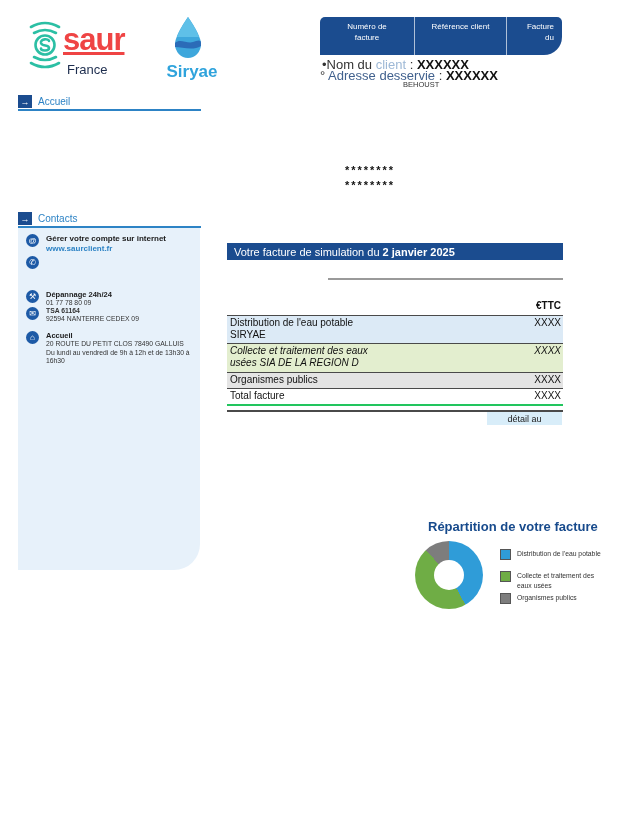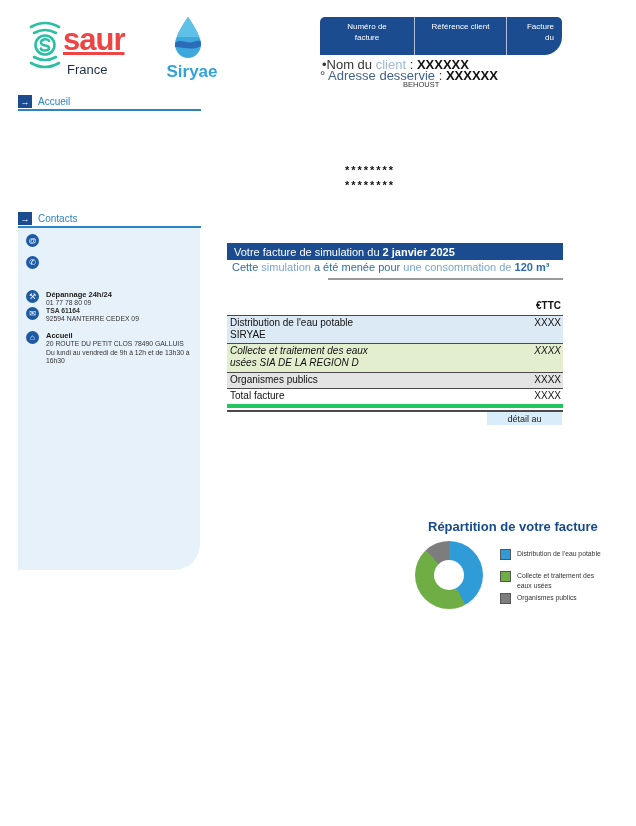--- a/index.html
+++ b/index.html
@@ -56,21 +56,21 @@
   .itable{left:227px;top:300px;width:336px;}
   .ihead{text-align:right;font-size:10px;font-weight:bold;color:#111;height:15px;padding-right:2px;}
   .irow{display:flex;justify-content:space-between;border-top:1.6px solid #4a4a4a;
         padding:1px 2px 2px 3px;box-sizing:border-box;}
   .irow:first-of-type{border-top:2px solid #4a4a4a;}
   .ilab{font-size:10px;color:#111;line-height:1.2;}
   .ival{font-size:10px;color:#111;text-align:left;}
   .r0{background:#dceaf6;min-height:26px;}
   .r1{background:#e3eecf;min-height:29px;font-style:italic;}
   .r2{background:#e4e4e4;min-height:14px;}
-  .r3{background:#ffffff;min-height:13px;border-bottom:4px solid #22c55e;}
+  .r3{background:#ffffff;min-height:13px;border-bottom:2px solid #22c55e;}
   .free-line{left:227px;top:410px;width:336px;height:1.6px;background:#4a4a4a;}
   .detail-box{left:487px;top:412px;width:75px;height:13px;background:#d8edf9;color:#222;
               font-size:9px;display:flex;align-items:center;justify-content:center;}
 
   
   .chart-title{left:428px;top:519px;font-size:13px;font-weight:bold;color:#174a8c;}
   .donut{left:415px;top:541px;width:68px;height:68px;border-radius:50%;}
   .donut-hole{left:434px;top:560px;width:30px;height:30px;border-radius:50%;background:#fff;}
   .legend-item{position:absolute;display:flex;}
   .swatch{width:9px;height:9px;border:1px solid #555;flex:0 0 9px;margin-right:6px;}
@@ -137,20 +137,24 @@
   </div>
   <div class="abs sec-label" style="left:38px;top:213px;">Contacts</div>
   <div class="abs sec-line" style="left:18px;top:226px;width:183px;"></div>
 
   <div class="abs panel">
 
     <div class="c-item" style="top:6px;">
       <div class="c-icon">
           <span>@</span>
         </div>
+      <div class="c-text">
+        <div class="c-strong">Gérer votre compte sur internet</div>
+        <div class="c-link">www.saurclient.fr</div>
+      </div>
     </div>
 
     <div class="c-item" style="top:28px;">
       <div class="c-icon">
           <span>✆</span>
         </div>
     </div>
 
     <div class="c-item" style="top:62px;">
       <div class="c-icon">
@@ -180,23 +184,20 @@
         <div class="c-strong-sm">Accueil</div>
         <div class="c-sub">20 ROUTE DU PETIT CLOS 78490 GALLUIS</div>
         <div class="c-sub">Du lundi au vendredi de 9h à 12h et de 13h30 à 16h30</div>
       </div>
     </div>
   </div>
 
   <div class="abs banner">
     <span>Votre facture de simulation du </span>&nbsp;<b>2 janvier 2025</b>
   </div>
-  <div class="abs sentence">
-    <span class="sd">Cette </span><span class="sl">simulation</span><span class="sd"> a été menée </span><span class="sd">pour</span><span class="sl"> une consommation de </span><span class="sb">120 m³</span>
-  </div>
   <div class="abs sent-line"></div>
 
   <div class="abs itable">
     <div class="ihead">€TTC</div>
     <div class="irow r0">
       <div class="ilab">
         <div>Distribution de l'eau potable</div>
         <div>SIRYAE</div>
       </div>
       <div class="ival">XXXX</div>

